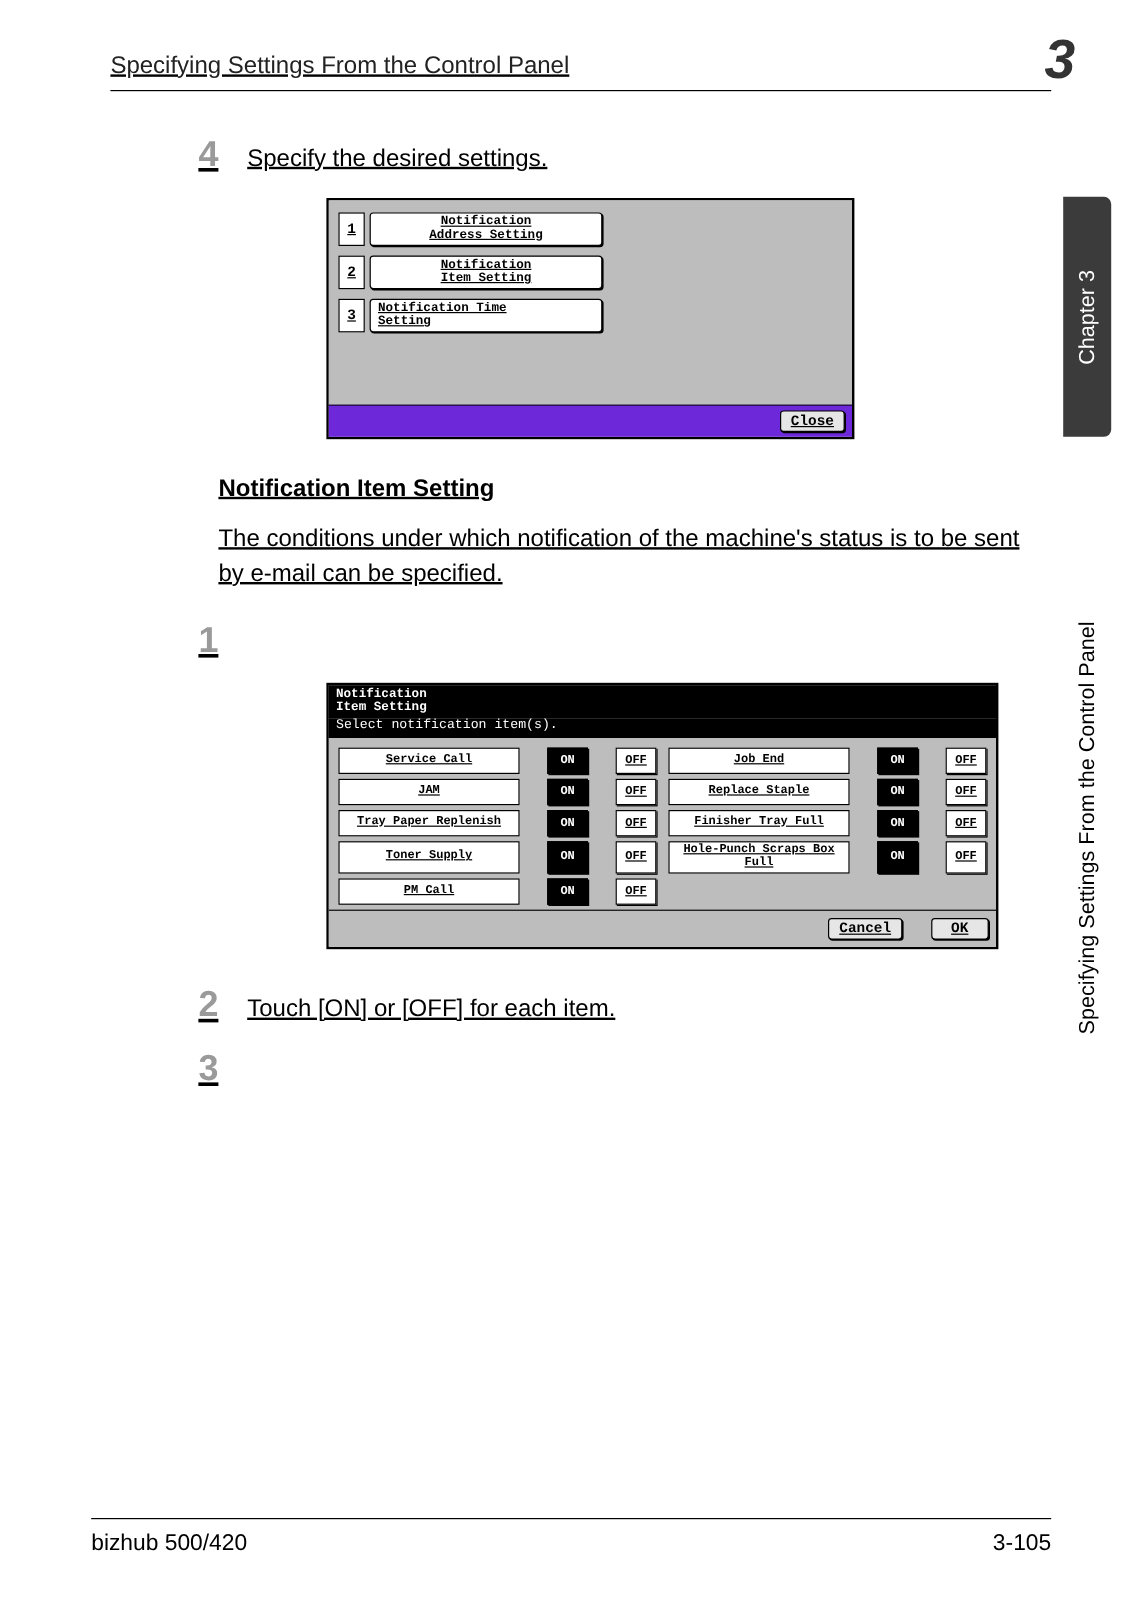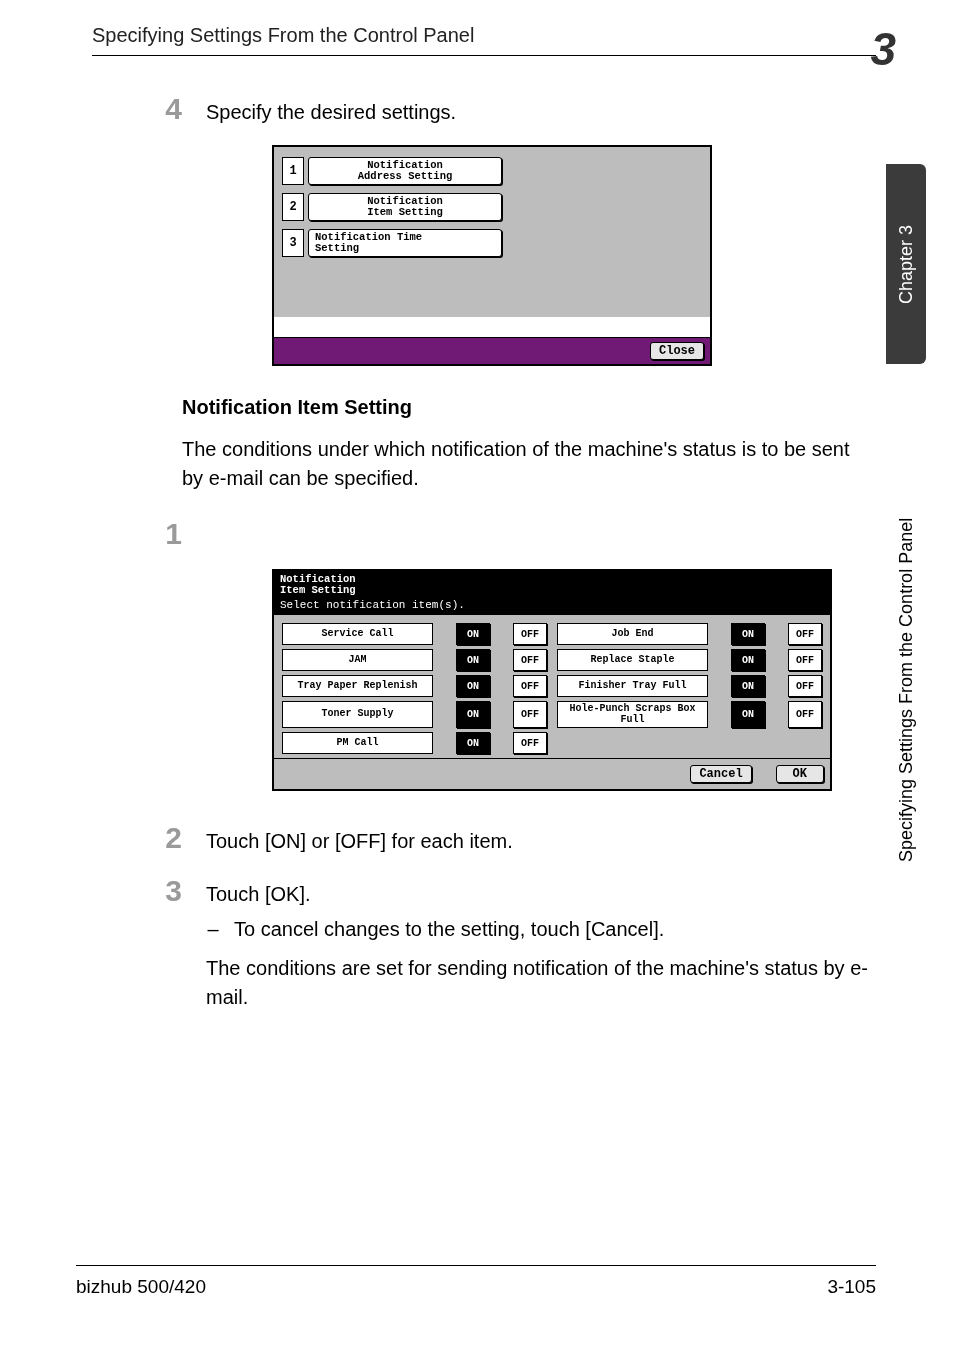--- a/index.html
+++ b/index.html
@@ -1,17 +1,17 @@
 <!DOCTYPE html>
 <html><head>
 <meta charset="utf-8">
 <style>
   * { box-sizing: border-box; margin: 0; padding: 0; }
   html, body { width: 954px; height: 1352px; background: #fff; font-family: Arial, Helvetica, sans-serif; color: #000; }
-  .page { position: relative; width: 954px; height: 1352px; padding: 24px 78px 50px 92px; }
+  .page { position: relative; width: 954px; height: 1352px; padding: 44px 78px 50px 92px; text-decoration: underline; }
   .page-corner { position: absolute; top: 22px; right: 58px; font-size: 46px; font-weight: 700; font-style: italic; font-family: Arial, sans-serif; color: #333; }
   .header-row { display: flex; align-items: flex-end; justify-content: space-between; border-bottom: 1.5px solid #000; padding-bottom: 8px; margin-bottom: 36px; }
   .header-title { font-size: 20px; color: #222; }
   .content { width: 100%; }
   .step-row { display: flex; align-items: flex-start; gap: 24px; margin-bottom: 18px; }
   .step-num { width: 90px; text-align: right; font-size: 30px; font-weight: 700; font-family: Arial, sans-serif; color: #9a9a9a; flex-shrink: 0; }
   .step-body { flex: 1; font-size: 20px; line-height: 1.45; padding-top: 6px; }
   .step-body .sub { margin-top: 10px; }
   .step-body .dash { display: flex; gap: 14px; margin-top: 6px; }
   .step-body .dash .d { width: 14px; text-align: center; }
@@ -19,21 +19,21 @@
   .screenshot { margin: 18px 0 30px 180px; }
   .screenshot-wide { margin: 18px 0 30px 180px; }
 
   
   .lcd1 { width: 440px; border: 2px solid #000; background: #fff; font-family: "Courier New", monospace; }
   .lcd1-title { padding: 4px 6px; font-size: 11px; font-weight: bold; line-height: 1.05; }
   .lcd1-body { background: #bdbdbd; padding: 10px 8px 6px 8px; min-height: 170px; position: relative; }
   .lcd1-row { display: flex; align-items: stretch; gap: 4px; margin-bottom: 8px; }
   .lcd1-idx { width: 22px; border: 1.5px solid #000; background: #fff; display: flex; align-items: center; justify-content: center; font-size: 12px; font-weight: bold; }
   .lcd1-btn { flex: 0 0 194px; border: 1.5px solid #000; border-radius: 3px; background: #fff; padding: 2px 6px; font-size: 10.5px; font-weight: bold; line-height: 1.05; box-shadow: 1px 1px 0 #000; text-align: center; }
-  .lcd1-footer { border-top: 1px solid #000; display: flex; justify-content: flex-end; padding: 4px 6px; background: #701a75; margin-top: 20px; }
+  .lcd1-footer { border-top: 1px solid #000; display: flex; justify-content: flex-end; padding: 4px 6px; background: #6d28d9; }
   .lcd-smallbtn { border: 1.5px solid #000; border-radius: 3px; padding: 1px 8px; font-size: 12px; font-weight: bold; box-shadow: 1px 1px 0 #000; background: #e6e6e6; }
 
   
   .lcd2 { width: 560px; border: 2px solid #000; background: #fff; font-family: "Courier New", monospace; }
   .lcd2-head { background: #000; color: #fff; padding: 3px 6px; font-size: 10.5px; font-weight: bold; line-height: 1.05; }
   .lcd2-sub { background: #000; color: #fff; padding: 0 6px 4px 6px; font-size: 11px; }
   .lcd2-body { background: #bdbdbd; padding: 8px 8px 4px 8px; }
   .lcd2-grid { display: grid; grid-template-columns: 1fr 1fr; column-gap: 10px; row-gap: 4px; }
   .lcd2-cell { display: flex; align-items: stretch; gap: 4px; }
   .lcd2-label { flex: 1; border: 1.5px solid #000; background: #fff; padding: 2px 6px; font-size: 10px; font-weight: bold; line-height: 1.05; display: flex; align-items: center; justify-content: center; text-align: center; min-height: 22px; }
@@ -184,28 +184,20 @@
       </div>
     </div>
 
     <div class="step-row">
       <div class="step-num">2</div>
       <div class="step-body">Touch [ON] or [OFF] for each item.</div>
     </div>
 
     <div class="step-row">
       <div class="step-num">3</div>
-      <div class="step-body">
-        <div>Touch [OK].</div>
-        <div class="dash">
-          <div class="d">–</div>
-          <div>To cancel changes to the setting, touch [Cancel].</div>
-        </div>
-        <div class="sub">The conditions are set for sending notification of the machine's status by e-mail.</div>
-      </div>
     </div>
 
   </div>
 
   <div class="footer">
     <div>bizhub 500/420</div>
     <div>3-105</div>
   </div>
 
 </div>

